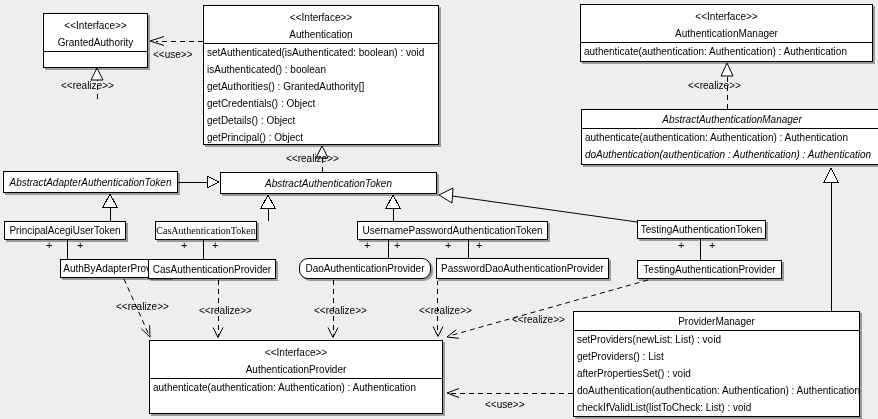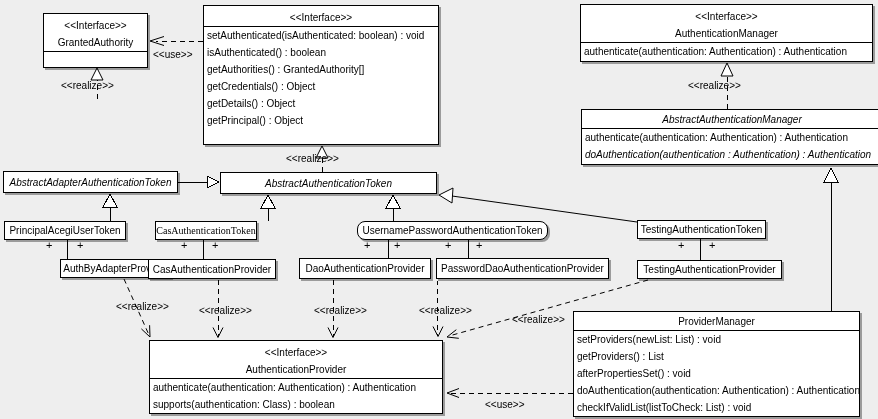--- a/index.html
+++ b/index.html
@@ -132,20 +132,21 @@
     <div class="hdr">
       <div>&lt;&lt;Interface&gt;&gt;</div>
       <div>GrantedAuthority</div>
     </div>
   </div>
 
 
   <div class="cls" style="left:203px;top:5px;width:236px;height:140px;">
     <div class="hdr">
       <div>&lt;&lt;Interface&gt;&gt;</div>
+      <div>Authentication</div>
     </div>
     <div class="m">setAuthenticated(isAuthenticated: boolean) : void</div>
     <div class="m">isAuthenticated() : boolean</div>
     <div class="m">getAuthorities() : GrantedAuthority[]</div>
     <div class="m">getCredentials() : Object</div>
     <div class="m">getDetails() : Object</div>
     <div class="m">getPrincipal() : Object</div>
   </div>
 
   <div class="cls" style="left:580px;top:4px;width:293px;height:58px;">
@@ -173,55 +174,54 @@
   </div>
 
   <div class="cls single" style="left:4px;top:221px;width:122px;height:19px;">
     <div>PrincipalAcegiUserToken</div>
   </div>
 
   <div class="cls single" style="left:155px;top:221px;width:102px;height:19px;font-family:Liberation Serif, serif;">
     <div>CasAuthenticationToken</div>
   </div>
 
-  <div class="cls single" style="left:357px;top:221px;width:191px;height:19px;border-radius:8px;">
+  <div class="cls single" style="left:357px;top:221px;width:191px;height:19px;">
     <div>UsernamePasswordAuthenticationToken</div>
   </div>
 
   <div class="cls single" style="left:637px;top:220px;width:129px;height:19px;">
     <div>TestingAuthenticationToken</div>
   </div>
 
   <div class="cls single" style="left:12px;top:259px;width:111px;height:19px;margin-left:48px;">
     <div>AuthByAdapterProvider</div>
   </div>
 
   <div class="cls single" style="left:148px;top:259px;width:128px;height:20px;">
     <div>CasAuthenticationProvider</div>
   </div>
 
-  <div class="cls single" style="left:299px;top:258px;width:132px;height:21px;">
+  <div class="cls single" style="left:299px;top:258px;width:132px;height:21px;border-radius:9px;">
     <div>DaoAuthenticationProvider</div>
   </div>
 
   <div class="cls single" style="left:436px;top:258px;width:173px;height:21px;">
     <div>PasswordDaoAuthenticationProvider</div>
   </div>
 
   <div class="cls single" style="left:637px;top:260px;width:145px;height:19px;">
     <div>TestingAuthenticationProvider</div>
   </div>
 
   <div class="cls" style="left:149px;top:340px;width:294px;height:74px;">
     <div class="hdr">
       <div>&lt;&lt;Interface&gt;&gt;</div>
       <div>AuthenticationProvider</div>
     </div>
     <div class="m">authenticate(authentication: Authentication) : Authentication</div>
-    <div class="m">supports(authentication: Class) : boolean</div>
   </div>
 
   <div class="cls" style="left:573px;top:311px;width:287px;height:106px;">
     <div class="hdr one">
       <div>ProviderManager</div>
     </div>
     <div class="m">setProviders(newList: List) : void</div>
     <div class="m">getProviders() : List</div>
     <div class="m">afterPropertiesSet() : void</div>
     <div class="m">doAuthentication(authentication: Authentication) : Authentication</div>

